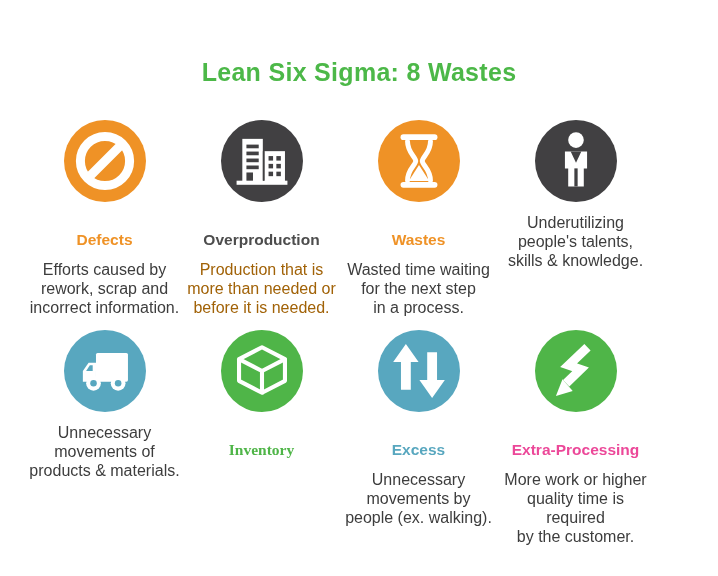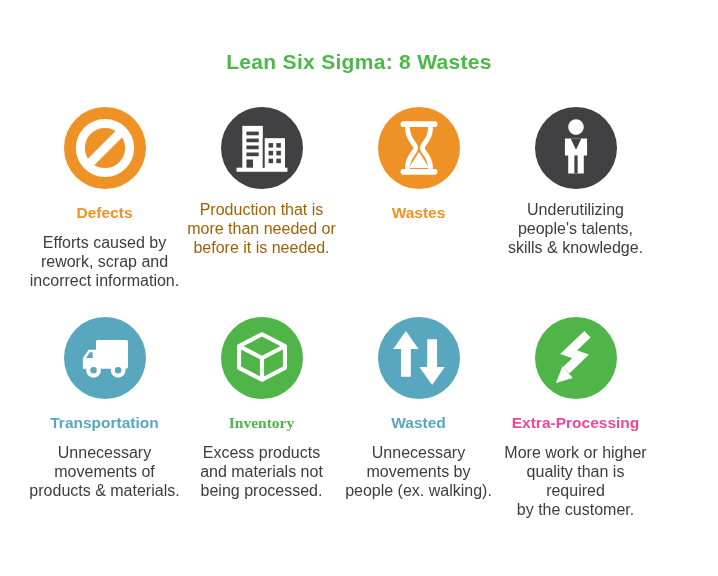--- a/index.html
+++ b/index.html
@@ -1,39 +1,39 @@
 <!DOCTYPE html>
 <html><head>
 <meta charset="utf-8">
 <style>
   html,body{margin:0;padding:0;}
   body{
     width:718px;height:576px;background:#ffffff;overflow:hidden;
     font-family:"Liberation Sans","DejaVu Sans",sans-serif;
   }
   .title{
-    margin:0;padding-top:50px;text-align:center;
-    font-size:21px;font-weight:bold;letter-spacing:.3px;color:#4CB848;
+    margin:8px;padding-top:50px;text-align:center;
+    font-size:25px;font-weight:bold;letter-spacing:.3px;color:#4CB848;
   }
   .grid{
     margin:33px 0 0 26px;
     display:grid;
     grid-template-columns:repeat(4,157px);
     grid-auto-rows:210px;
   }
   .cell{text-align:center;}
   .circle{
     width:82px;height:82px;border-radius:50%;
     margin:0 auto;background:var(--c,#888);
     display:flex;align-items:center;justify-content:center;
   }
   .circle svg{width:82px;height:82px;display:block;}
   .neg{fill:var(--c,#888);}
   .label{
-    margin-top:15px;font-size:15.5px;font-weight:bold;white-space:nowrap;
+    margin-top:29px;font-size:15.5px;font-weight:bold;white-space:nowrap;
   }
   .desc{
     margin-top:11px;font-size:16px;line-height:19px;color:#3D3D3D;
     white-space:pre-line;
   }
 </style>
 </head>
 <body>
 
 <h1 class="title" style="color: rgb(76, 184, 72);">Lean Six Sigma: 8 Wastes</h1>
@@ -70,38 +70,42 @@
           <rect x="51" y="38" width="2" height="36"></rect>
           <rect x="58" y="44" width="5.5" height="5.5"></rect>
             <rect x="67.5" y="44" width="5.5" height="5.5"></rect>
           <rect x="58" y="53.5" width="5.5" height="5.5"></rect>
             <rect x="67.5" y="53.5" width="5.5" height="5.5"></rect>
           <rect x="58" y="63" width="5.5" height="5.5"></rect>
             <rect x="67.5" y="63" width="5.5" height="5.5"></rect>
         </g>
       </svg>
     </div>
+    <div class="label" style="color: rgb(77, 77, 77);">Overproduction</div>
     <div class="desc" style="color: #a16207;">Production that is
 more than needed or
 before it is needed.</div>
   </div>
 
   <div class="cell" style="--c: #EF9226;">
     <div class="circle">
       <svg viewBox="0 0 100 100">
         <g stroke="#fff" fill="none" stroke-linecap="round">
           <path d="M31 21 H69" stroke-width="7"></path>
           <path d="M31 79 H69" stroke-width="7"></path>
           <path d="M36 26 C36 40 46 45 46 50 C46 55 36 60 36 74" stroke-width="6"></path>
           <path d="M64 26 C64 40 54 45 54 50 C54 55 64 60 64 74" stroke-width="6"></path>
         </g>
         <path d="M50 55 L62.5 74.5 H37.5 Z" fill="#fff"></path>
       </svg>
     </div>
     <div class="label" style="color: rgb(239, 146, 38);">Wastes</div>
+    <div class="desc" style="color: rgb(61, 61, 61);">Wasted time waiting
+for the next step
+in a process.</div>
   </div>
 
   <div class="cell" style="--c: #414042;">
     <div class="circle">
       <svg viewBox="0 0 100 100">
         <circle cx="50" cy="24.5" r="9.5" fill="#fff"></circle>
         <path d="M36.5 38.5 H63.5 V59 H59.5 V81 H40.5 V59 H36.5 Z" fill="#fff"></path>
         <path d="M43.5 38.5 L50 52 L56.5 38.5 Z" class="neg"></path>
         <rect x="48" y="59" width="4" height="22" class="neg"></rect>
       </svg>
@@ -116,61 +120,57 @@
       <svg viewBox="0 0 100 100">
         <rect x="39" y="28" width="39" height="35" rx="2" fill="#fff"></rect>
         <path d="M39 40 H30 L23 50 V63 H39 Z" fill="#fff"></path>
         <path d="M31.5 43 L27 50 H35 V43 Z" class="neg"></path>
         <circle cx="36" cy="65" r="9" fill="#fff"></circle>
           <circle cx="36" cy="65" r="4" class="neg"></circle>
         <circle cx="66" cy="65" r="9" fill="#fff"></circle>
           <circle cx="66" cy="65" r="4" class="neg"></circle>
       </svg>
     </div>
-    <div class="label" style="color: rgb(88, 167, 191);">Transportation</div>
     <div class="desc" style="color: rgb(61, 61, 61);">Unnecessary
 movements of
 products &amp; materials.</div>
   </div>
 
   <div class="cell" style="--c: #4FB548;">
     <div class="circle">
       <svg viewBox="0 0 100 100">
         <g fill="none" stroke="#fff" stroke-width="5" stroke-linejoin="round">
           <polygon points="50,21 78,35.5 50,50 22,35.5"></polygon>
           <polyline points="22,35.5 22,62 50,76.5 50,50"></polyline>
           <polyline points="78,35.5 78,62 50,76.5"></polyline>
         </g>
       </svg>
     </div>
     <div class="label" style="color: rgb(79, 181, 72); font-family: Liberation Serif, serif;">Inventory</div>
-    <div class="desc" style="color: rgb(61, 61, 61);">Excess products
-and materials not
-being processed.</div>
   </div>
 
   <div class="cell" style="--c: #58A7BF;">
     <div class="circle">
       <svg viewBox="0 0 100 100">
         <polygon fill="#fff" points="34,17 49.5,39 40,39 40,73 28,73 28,39 18.5,39"></polygon>
         <polygon fill="#fff" points="66,83 50.5,61 60,61 60,27 72,27 72,61 81.5,61"></polygon>
       </svg>
     </div>
-    <div class="label" style="color: rgb(88, 167, 191);">Wasted</div>
+    <div class="label" style="color: rgb(88, 167, 191);">Excess</div>
     <div class="desc" style="color: rgb(61, 61, 61);">Unnecessary
 movements by
 people (ex. walking).</div>
   </div>
 
   <div class="cell" style="--c: #4FB548;">
     <div class="circle">
       <svg viewBox="0 0 100 100">
         <path d="M64 21 L41 43 L55.5 48 L38 65" stroke="#fff" stroke-width="11" fill="none"></path>
         <polygon fill="#fff" points="25.5,80.5 46,74.5 33.5,60"></polygon>
       </svg>
     </div>
     <div class="label" style="color: #ec4899;">Extra-Processing</div>
     <div class="desc" style="color: rgb(61, 61, 61);">More work or higher
-quality than is required
+quality time is required
 by the customer.</div>
   </div>
 
 </div>
 
 </body></html>

